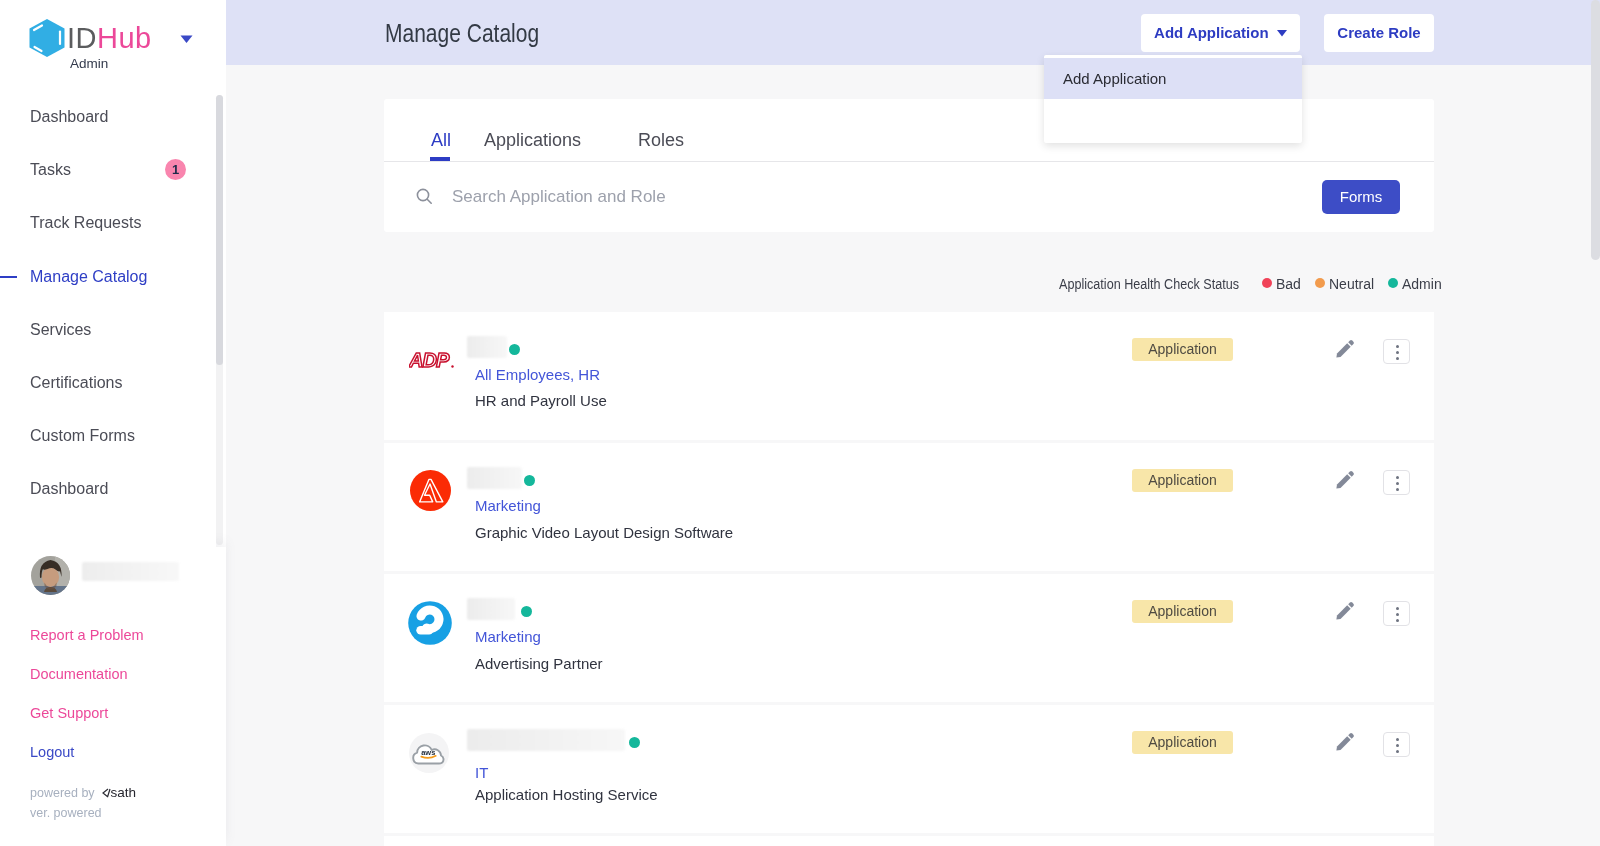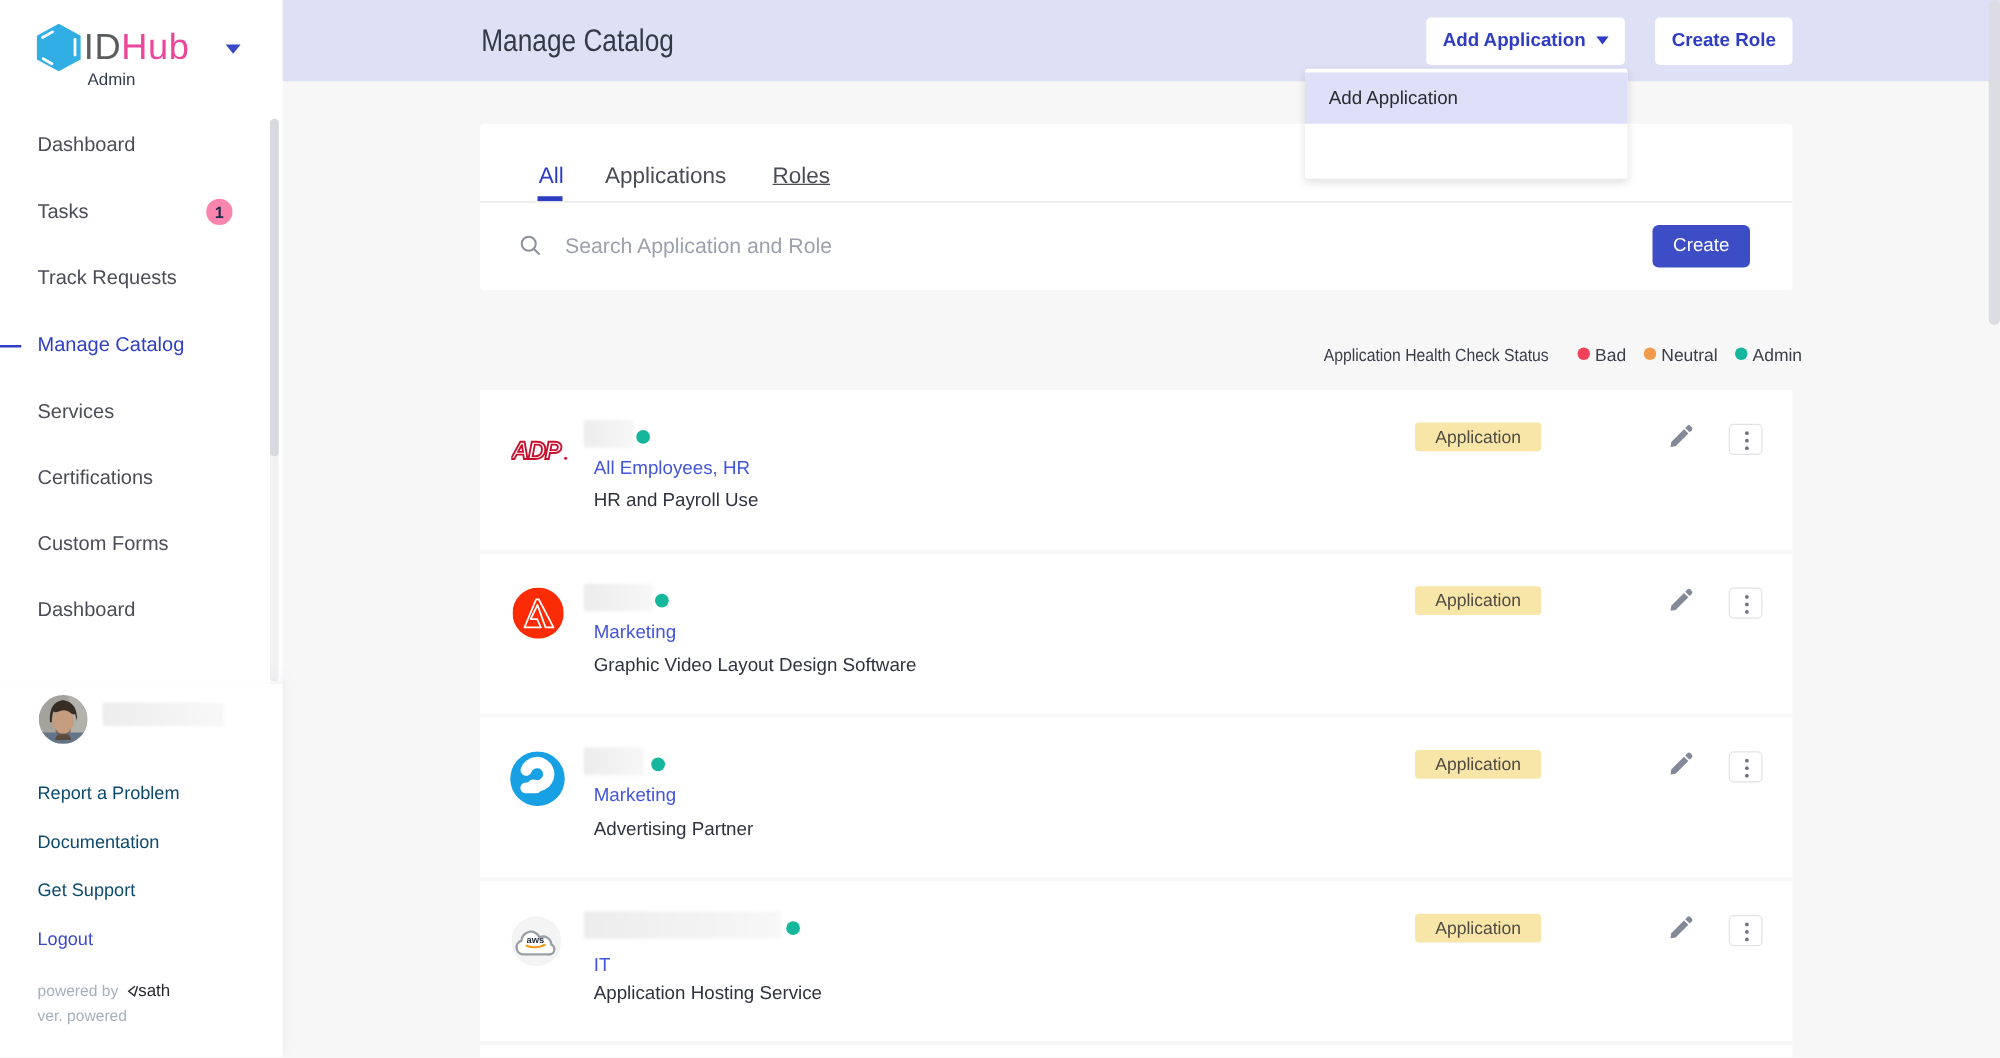--- a/index.html
+++ b/index.html
@@ -10,41 +10,41 @@
   
   #sidebar { position:absolute; left:0; top:0; width:226px; height:846px; background:#ffffff; z-index:5; }
   .menu-item { position:absolute; left:30px; font-size:16px; color:#4b4c56; white-space:nowrap; }
   .menu-item.active { color:#2e3ec5; }
   #active-dash { position:absolute; left:0; width:17px; height:2px; background:#2e3ec5; }
   #tasks-badge { position:absolute; left:165px; top:159px; width:21px; height:21px; border-radius:50%; background:#f985ae; color:#1e2a4a; font-size:13px; font-weight:bold; text-align:center; line-height:21px; }
   #side-scroll { position:absolute; left:216px; top:95px; width:7px; height:270px; background:#d8d9de; border-radius:4px; }
   #side-track { position:absolute; left:216px; top:95px; width:7px; height:450px; background:#f2f2f3; border-radius:4px; z-index:-1; }
   #menu-fade { position:absolute; left:0; top:502px; width:216px; height:45px; background:linear-gradient(to bottom, rgba(255,255,255,0), #ffffff 70%); }
   #panel-shadow { position:absolute; left:0; top:547px; width:226px; height:299px; box-shadow:0 -5px 10px rgba(120,120,140,0.10); }
-  .bottom-link { position:absolute; left:30px; font-size:14.5px; color:#0c4a6e; white-space:nowrap; }
+  .bottom-link { position:absolute; left:30px; font-size:14.5px; color:#ec4899; white-space:nowrap; }
   #name-pill { position:absolute; left:82px; top:562px; width:97px; height:19px; border-radius:2px; background:linear-gradient(to right,#ededed,#f8f8f8); filter:blur(1px); }
   #powered { position:absolute; left:30px; top:785px; font-size:12.5px; color:#a7b0bf; }
   #ver { position:absolute; left:30px; top:806px; font-size:12.5px; color:#a7b0bf; }
 
   
   #header { position:absolute; left:226px; top:0; width:1374px; height:65px; background:#dee1f6; }
   #title { position:absolute; left:385px; top:19px; font-size:25px; color:#333a45; transform:scaleX(0.84); transform-origin:left top; white-space:nowrap; }
   .hbtn { position:absolute; top:14px; height:38px; background:#ffffff; border-radius:4px; color:#2d3cc2; font-weight:bold; font-size:15px; text-align:center; line-height:38px; }
   #btn-add { left:1141px; width:159px; }
   #btn-create { left:1324px; width:110px; }
   #dropdown { position:absolute; left:1044px; top:55px; width:258px; height:88px; background:#ffffff; border-radius:2px; box-shadow:0 3px 8px rgba(0,0,0,0.12); z-index:8; }
   #dd1 { position:absolute; left:0; top:3px; width:258px; height:41px; background:#dde0f6; color:#2a2b33; font-size:15px; line-height:41px; padding-left:19px; }
   #dd2 { position:absolute; left:0; top:44px; width:258px; height:41px; color:#2a2b33; font-size:15px; line-height:41px; padding-left:19px; }
 
   
   #card-top { position:absolute; left:384px; top:99px; width:1050px; height:133px; background:#ffffff; border-radius:3px; }
   .tab { position:absolute; top:130px; font-size:18px; color:#4b4c56; }
   #tab-all { left:431px; color:#2d3cc4; }
   #tab-apps { left:484px; }
-  #tab-roles { left:618px;text-decoration:underline; }
+  #tab-roles { left:638px; }
   #tab-underline { position:absolute; left:430px; top:157px; width:20px; height:4px; background:#2d3cc4; }
   #tab-divider { position:absolute; left:384px; top:161px; width:1050px; height:1px; background:#e6e6e9; }
   #search-ph { position:absolute; left:452px; top:187px; font-size:17px; color:#9da1ac; }
   #btn-search { position:absolute; left:1322px; top:180px; width:78px; height:34px; background:#3d4dc6; border-radius:5px; color:#ffffff; font-size:15px; text-align:center; line-height:34px; }
   .dot { display:inline-block; width:10px; height:10px; border-radius:50%; vertical-align:-1px; }
 
   
   .row { position:absolute; left:384px; width:1050px; height:128px; background:#ffffff; }
   .pill { position:absolute; left:467px; height:22px; border-radius:2px; background:linear-gradient(to right,#ececec,#f7f7f7); filter:blur(1.2px); }
   .gdot { position:absolute; width:11px; height:11px; border-radius:50%; background:#14b79b; }
@@ -75,21 +75,21 @@
 <div class="tab" id="tab-all">All</div>
 <div class="tab" id="tab-apps">Applications</div>
 <div class="tab" id="tab-roles">Roles</div>
 <div id="tab-underline"></div>
 <div id="tab-divider"></div>
 <svg class="abs" style="left:416px;top:188px" width="17" height="17" viewBox="0 0 17 17">
     <circle cx="7" cy="7" r="5.6" fill="none" stroke="#8c909b" stroke-width="1.6"></circle>
     <line x1="11.2" y1="11.2" x2="15.2" y2="15.2" stroke="#8c909b" stroke-width="1.6" stroke-linecap="round"></line>
   </svg>
 <div id="search-ph">Search Application and Role</div>
-<div id="btn-search">Create</div>
+<div id="btn-search">Forms</div>
 
 <div class="abs" style="left:1059px;top:276px;font-size:14px;color:#3b3e49;transform:scaleX(0.9);transform-origin:left top;white-space:nowrap">Application Health Check Status</div>
 <div class="abs dot" style="left:1262px;top:278px;background:#f04258"></div>
 <div class="abs" style="left:1276px;top:276px;font-size:14px;color:#3b3e49">Bad</div>
 <div class="abs dot" style="left:1315px;top:278px;background:#f29b4d"></div>
 <div class="abs" style="left:1329px;top:276px;font-size:14px;color:#3b3e49">Neutral</div>
 <div class="abs dot" style="left:1388px;top:278px;background:#14b79b"></div>
 <div class="abs" style="left:1402px;top:276px;font-size:14px;color:#3b3e49">Admin</div>
 
 <div class="row" style="top:312px"></div>

